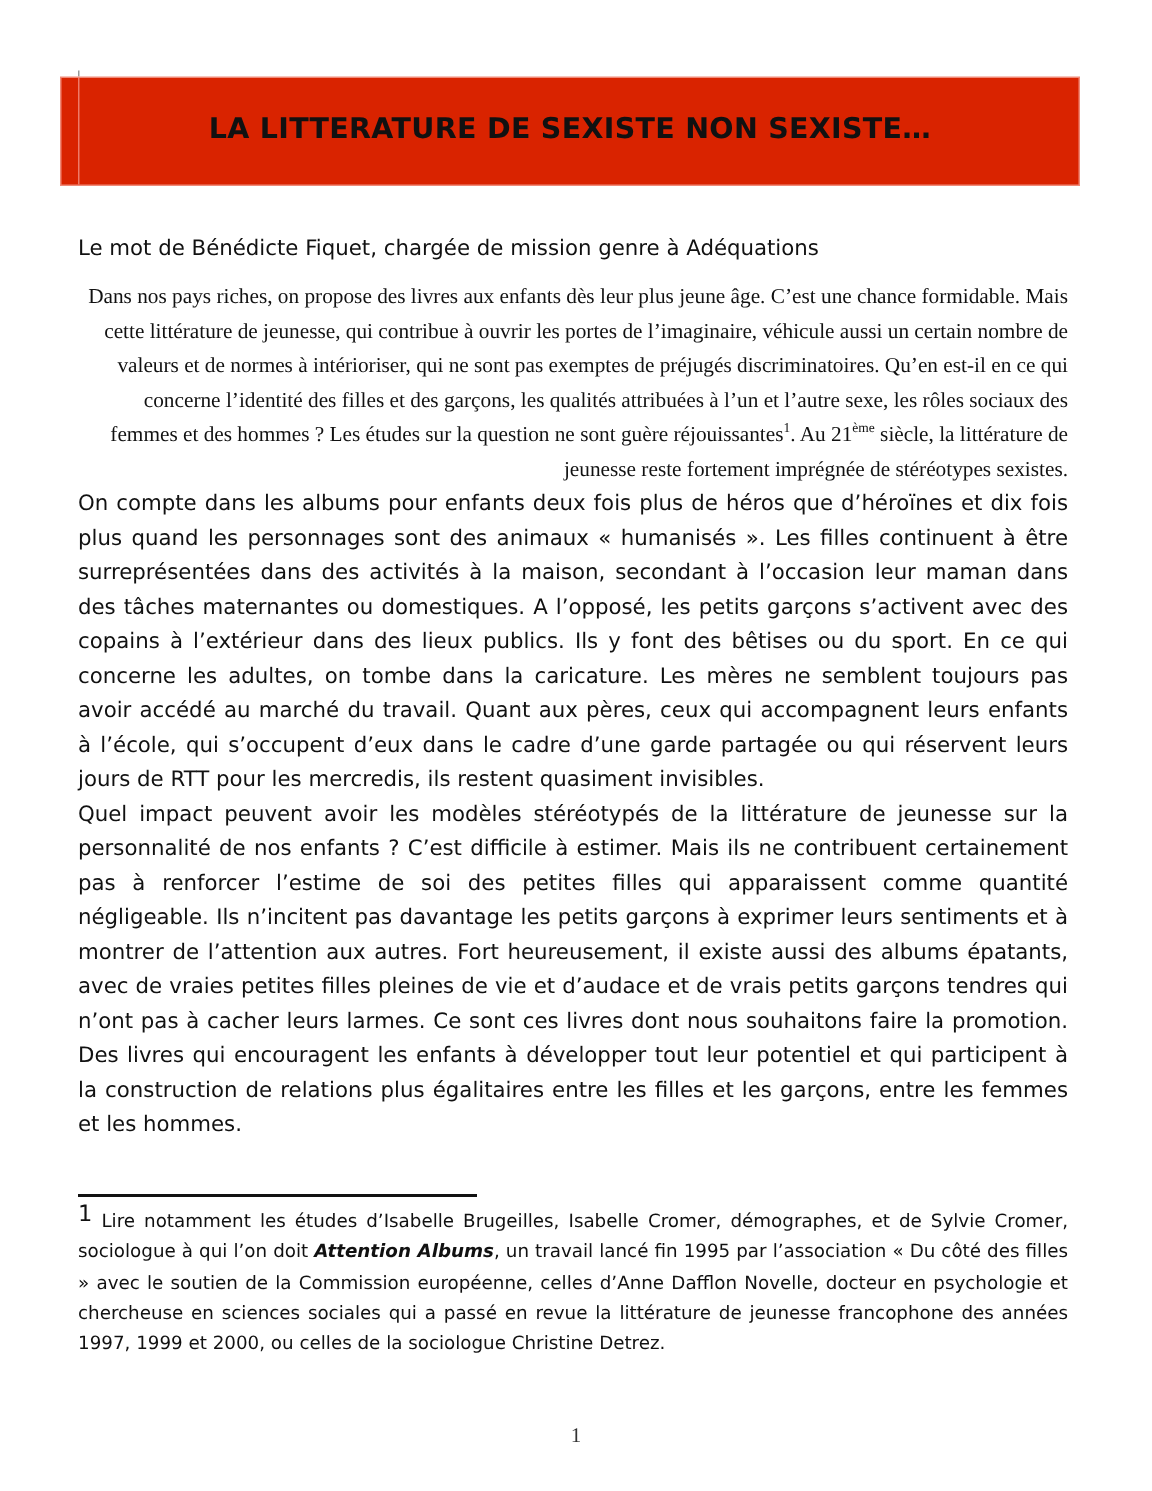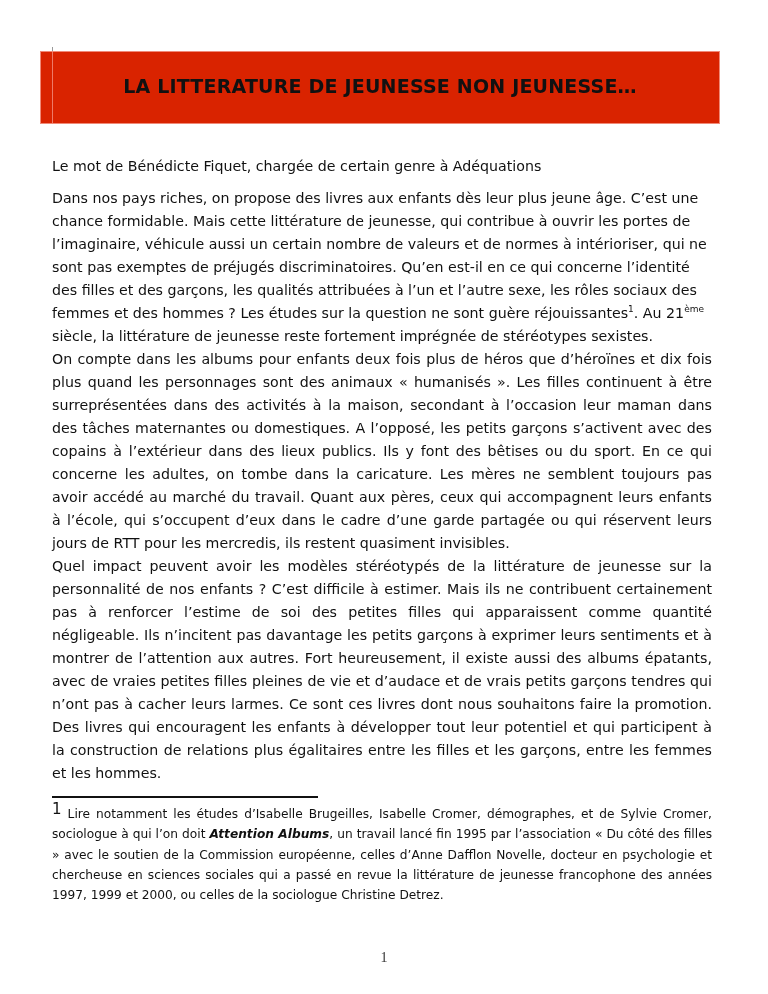--- a/index.html
+++ b/index.html
@@ -61,21 +61,22 @@
       line-height: 23px;
     }
     .subtitle {
       margin: 0 0 9px 0;
     }
     .para {
       margin: 0;
       text-align: justify;
     }
     .para.left {
-      text-align: left;
+      text-align: right;
+      font-family: Liberation Serif, serif;
     }
     sup {
       font-size: 9px;
       line-height: 0;
       vertical-align: 6px;
     }
     .fn-rule {
       position: absolute;
       left: 52px;
       top: 796px;
@@ -111,25 +112,25 @@
       font-size: 14px;
       color: #333;
     }
   </style>
 </head>
 <body>
 
 <div class="banner-mark"></div>
 <div class="banner" style="background: rgb(217, 35, 0);">
   <div class="banner-rule"></div>
-  <div class="banner-title">LA LITTERATURE DE JEUNESSE NON JEUNESSE…</div>
+  <div class="banner-title">LA LITTERATURE DE SEXISTE NON SEXISTE…</div>
 </div>
 
 <div class="content">
-  <p class="subtitle">Le mot de Bénédicte Fiquet, chargée de certain genre à Adéquations</p>
+  <p class="subtitle">Le mot de Bénédicte Fiquet, chargée de mission genre à Adéquations</p>
 
   <p class="para left"><span>Dans nos pays riches, on propose des livres aux enfants dès leur plus jeune âge. C’est une chance formidable. Mais cette littérature de jeunesse, qui contribue à ouvrir les portes de l’imaginaire, véhicule aussi un certain nombre de valeurs et de normes à intérioriser, qui ne sont pas exemptes de préjugés discriminatoires. Qu’en est-il en ce qui concerne l’identité des filles et des garçons, les qualités attribuées à l’un et l’autre sexe, les rôles sociaux des femmes et des hommes ?  Les études sur la question ne sont guère réjouissantes</span><sup>1</sup><span>. Au 21</span><sup>ème</sup><span> siècle, la littérature de jeunesse reste fortement imprégnée de stéréotypes sexistes.</span></p>
 
   <p class="para">On compte dans les albums pour enfants deux fois plus de héros que d’héroïnes et dix fois plus quand les personnages sont des animaux « humanisés ». Les filles continuent à être surreprésentées dans des activités  à la maison, secondant à l’occasion leur maman dans des tâches maternantes ou domestiques. A l’opposé, les petits garçons s’activent avec des copains à l’extérieur dans des lieux publics. Ils y font des bêtises ou du sport. En ce qui concerne les adultes, on tombe dans la caricature. Les mères ne semblent toujours pas avoir accédé au marché du travail. Quant aux pères, ceux qui accompagnent leurs enfants à l’école, qui s’occupent d’eux dans le cadre d’une garde partagée ou qui réservent leurs jours de RTT  pour les mercredis, ils restent quasiment invisibles.</p>
 
   <p class="para">Quel impact peuvent avoir les modèles stéréotypés de la littérature de jeunesse sur la personnalité de nos enfants ? C’est difficile à estimer. Mais ils ne contribuent certainement pas à renforcer l’estime de soi des petites filles qui apparaissent comme quantité négligeable. Ils n’incitent pas davantage les petits garçons à exprimer leurs sentiments et à montrer de l’attention aux autres. Fort heureusement, il existe aussi des albums épatants, avec de vraies petites filles pleines de vie et d’audace et de vrais petits garçons tendres qui n’ont pas à cacher leurs larmes. Ce sont ces livres dont nous souhaitons faire la promotion.  Des livres qui encouragent les enfants à développer tout leur potentiel et qui participent à la construction de relations plus égalitaires entre les filles et les garçons, entre les femmes et les hommes.</p>
 </div>
 
 <div class="fn-rule"></div>
 

